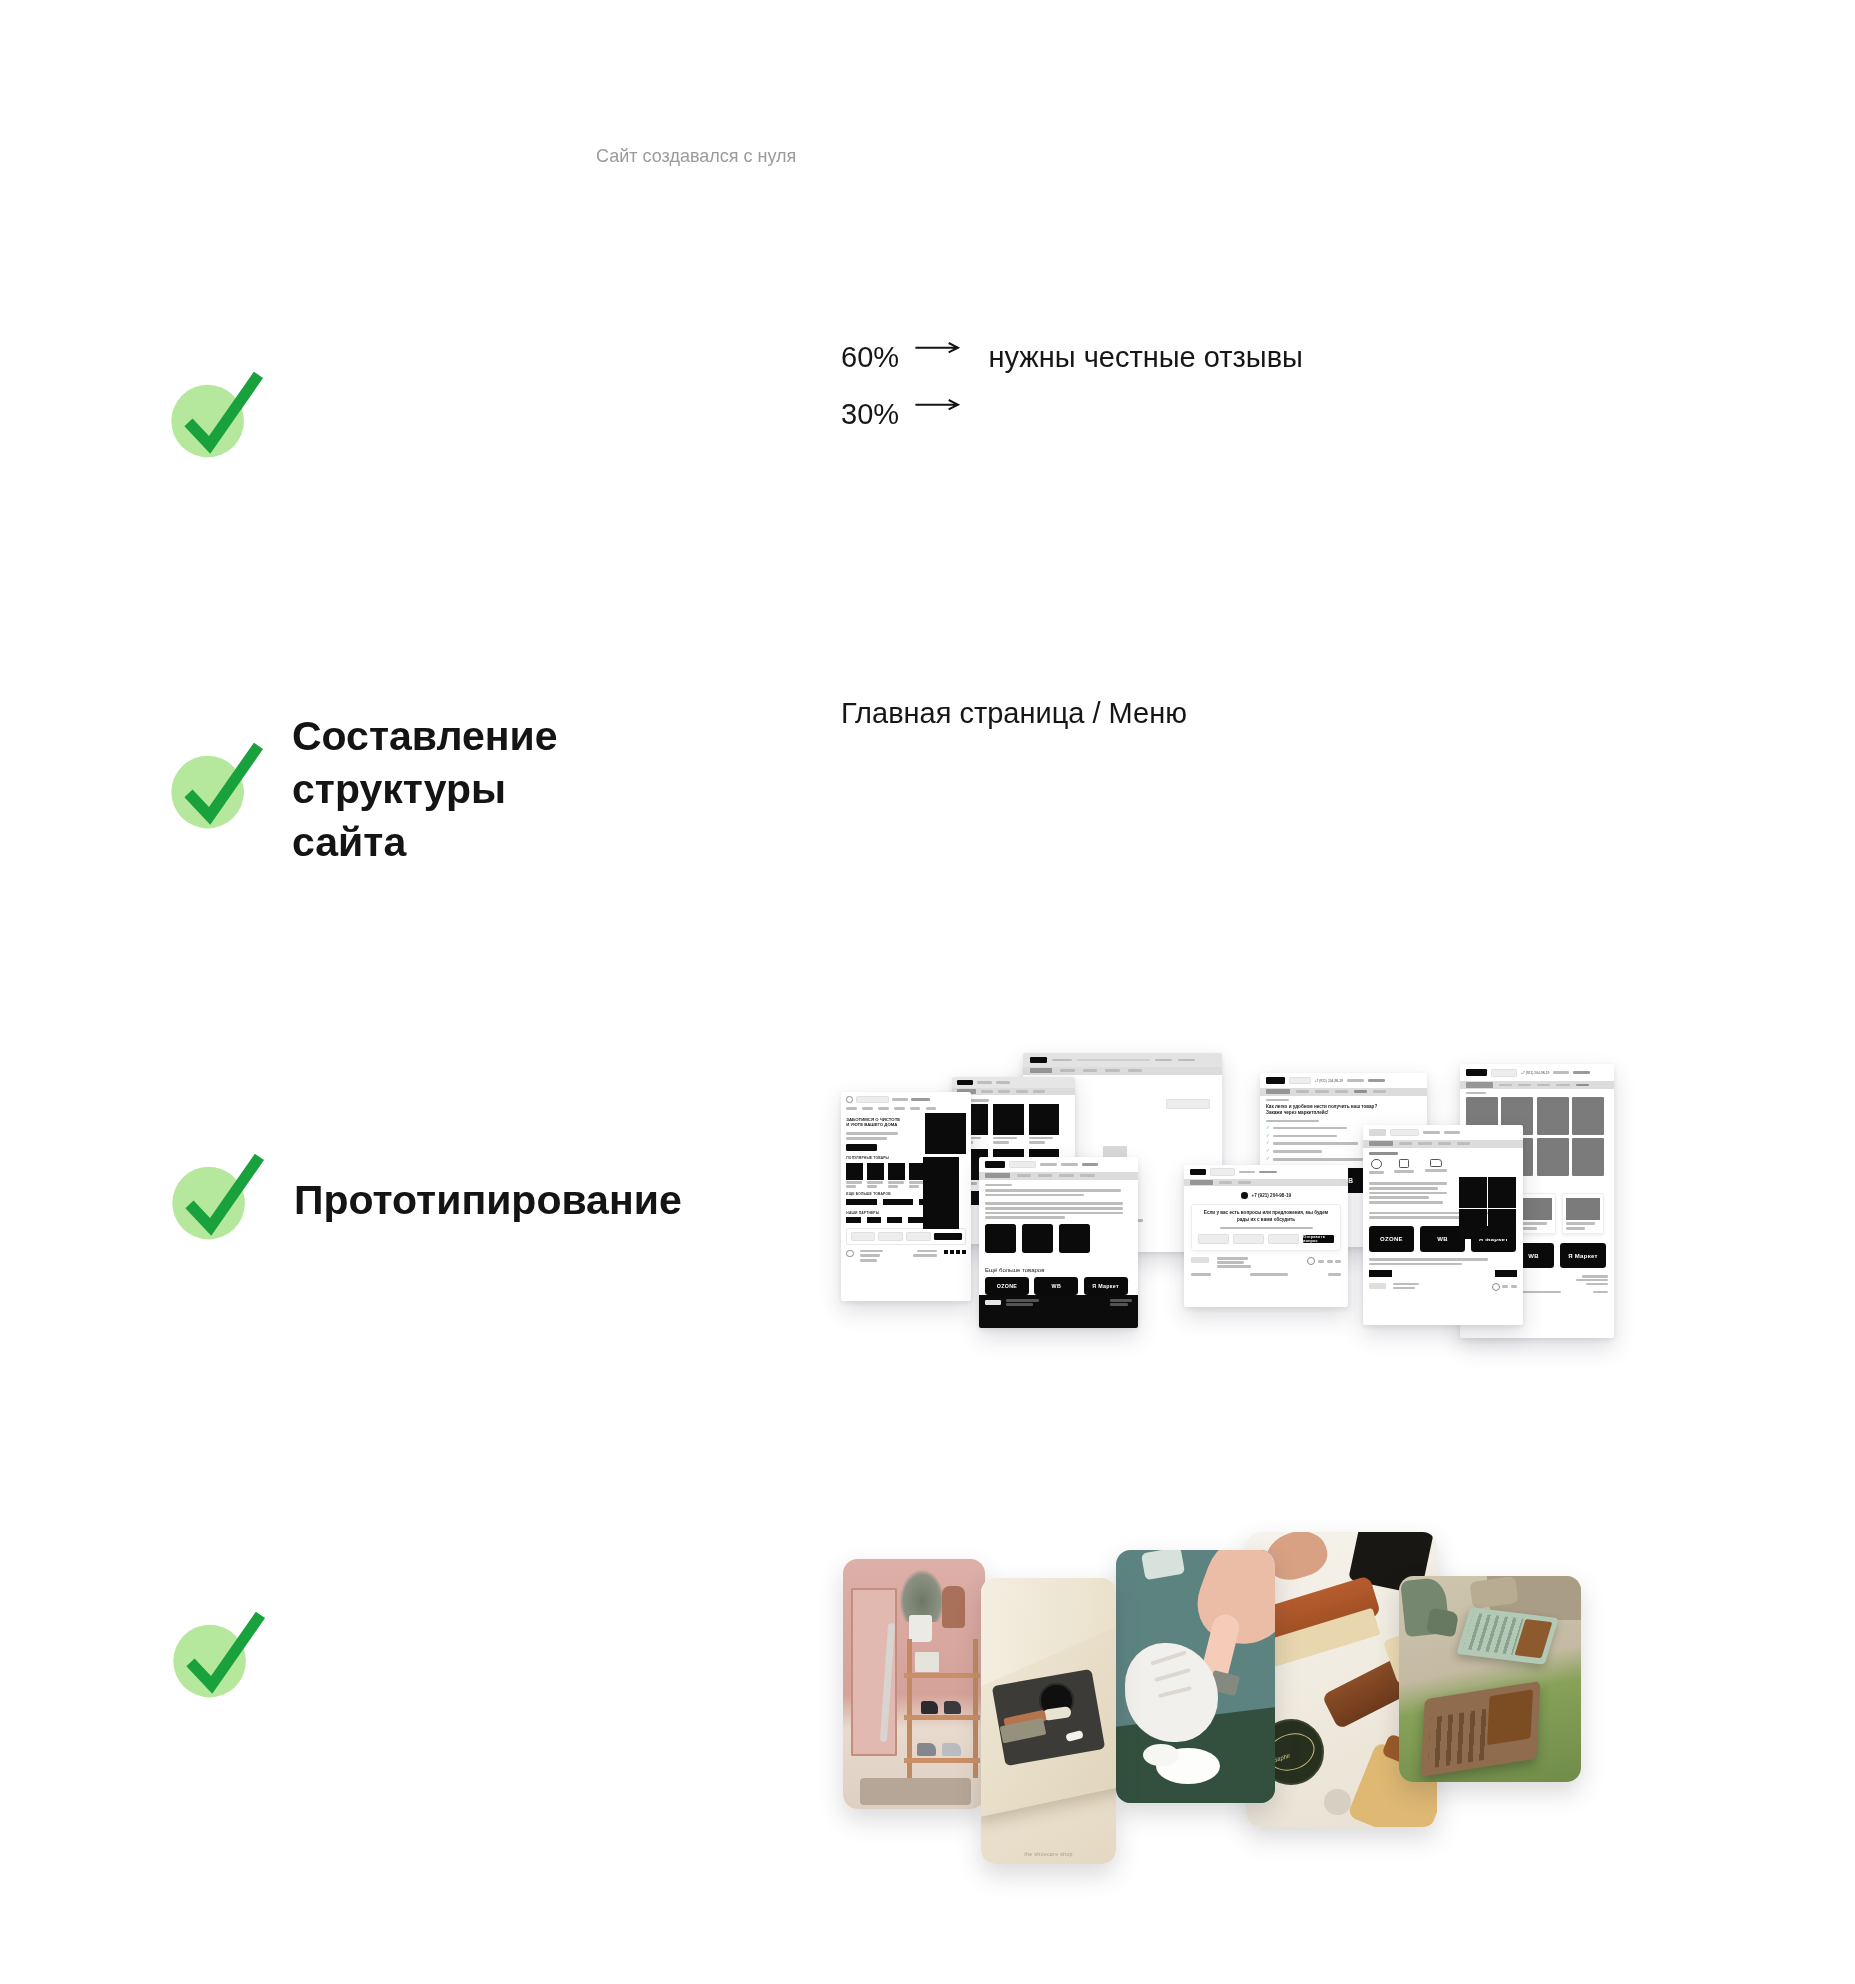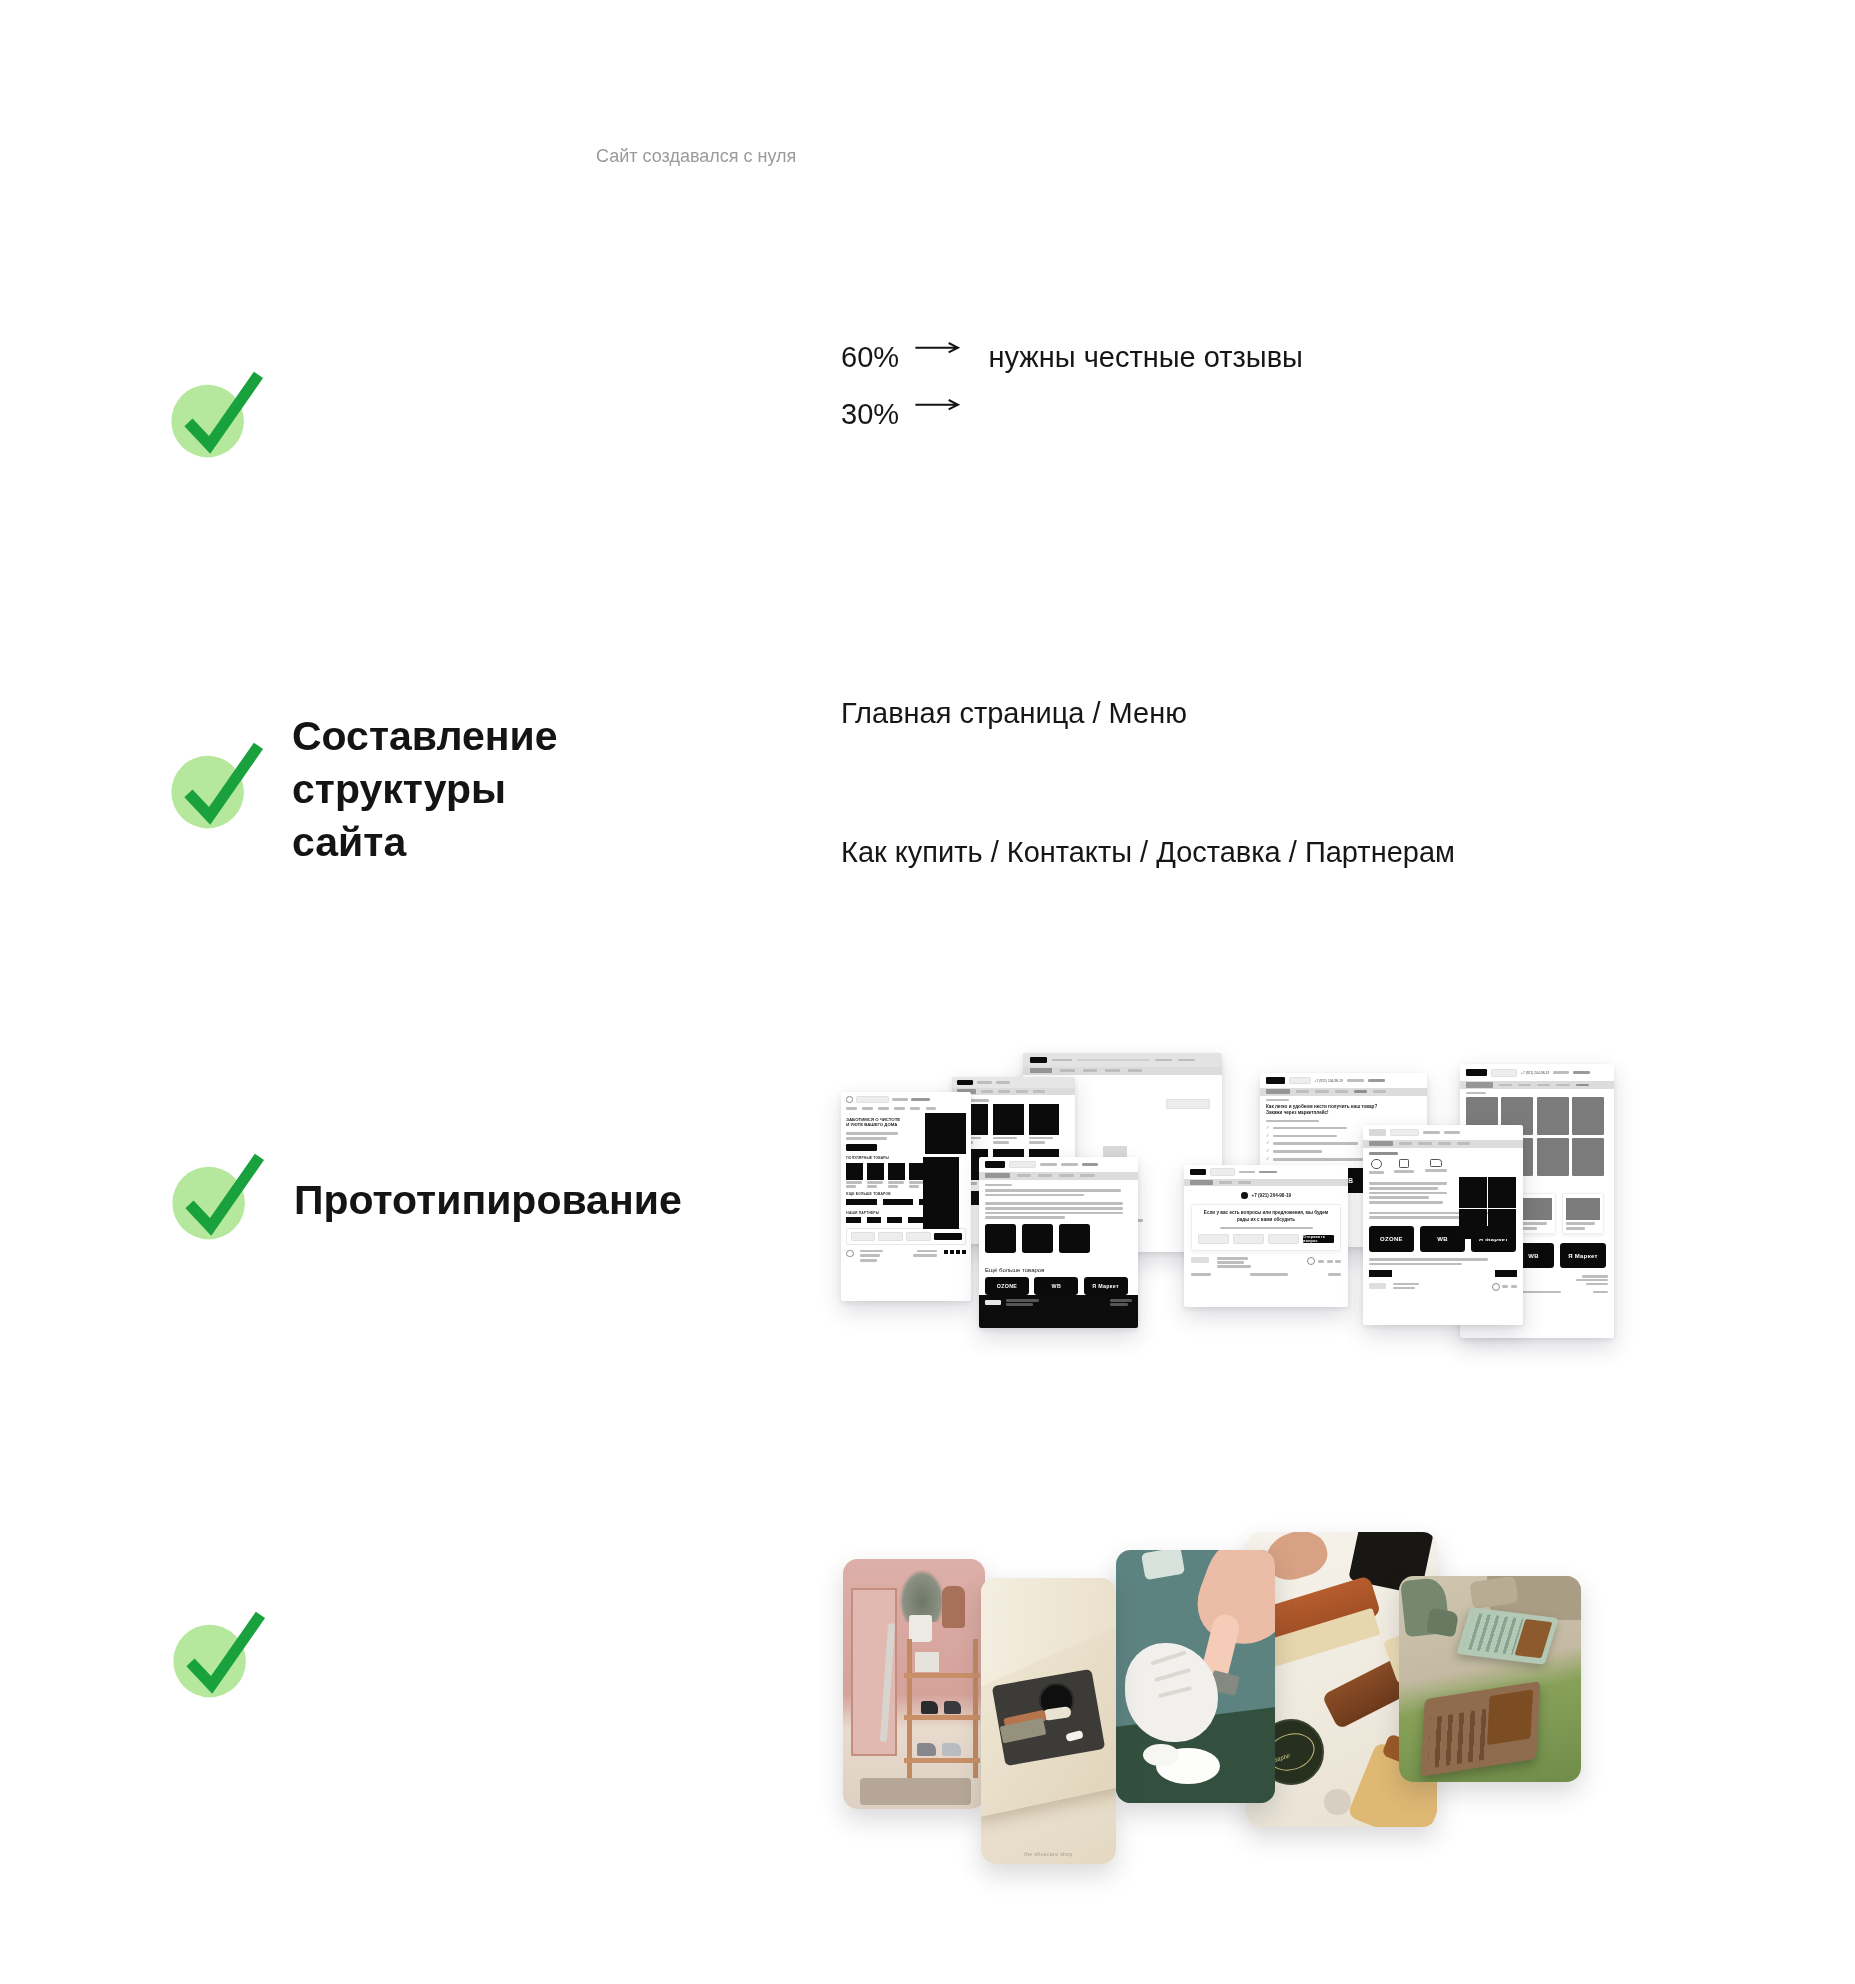--- a/index.html
+++ b/index.html
@@ -89,21 +89,20 @@
   <svg class="check" style="left:170px;top:734px" viewBox="0 0 150 150">
     <circle cx="57" cy="88" r="55" fill="#B5E89C"></circle>
     <path d="M28 90 L60 124 L134 18" stroke="#18A13C" stroke-width="17" fill="none"></path>
   </svg>
   <div class="stage-title" style="left:292px;top:710px">
     <span>Составление</span>
     <span>структуры</span>
     <span>сайта</span>
   </div>
   <div class="struct-line" style="top:697px">Главная страница / Меню</div>
-  <div class="struct-line" style="top:836px">Как купить / Контакты / Доставка / Партнерам</div>
 
   <svg class="check" style="left:171px;top:1145px" viewBox="0 0 150 150">
     <circle cx="57" cy="88" r="55" fill="#B5E89C"></circle>
     <path d="M28 90 L60 124 L134 18" stroke="#18A13C" stroke-width="17" fill="none"></path>
   </svg>
   <div class="stage-title" style="left:294px;top:1174px">
     <span>Прототипирование</span>
   </div>
 
   <div class="collage">

